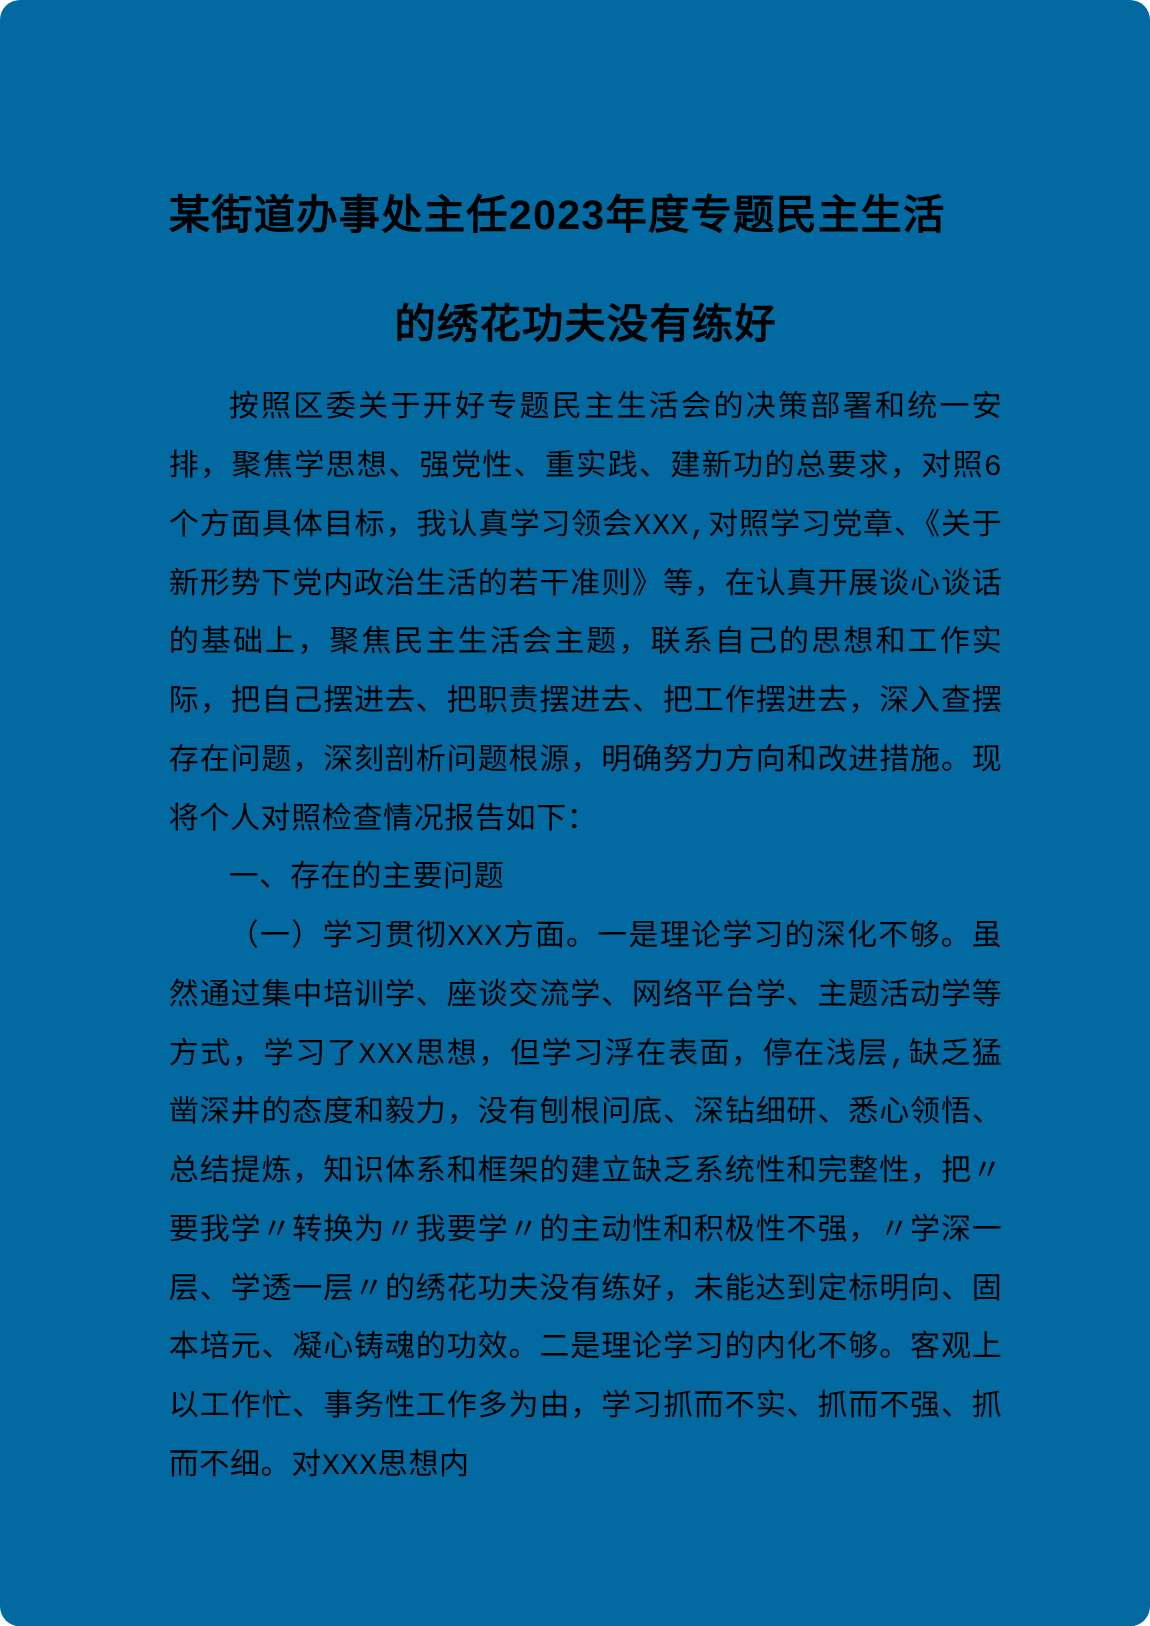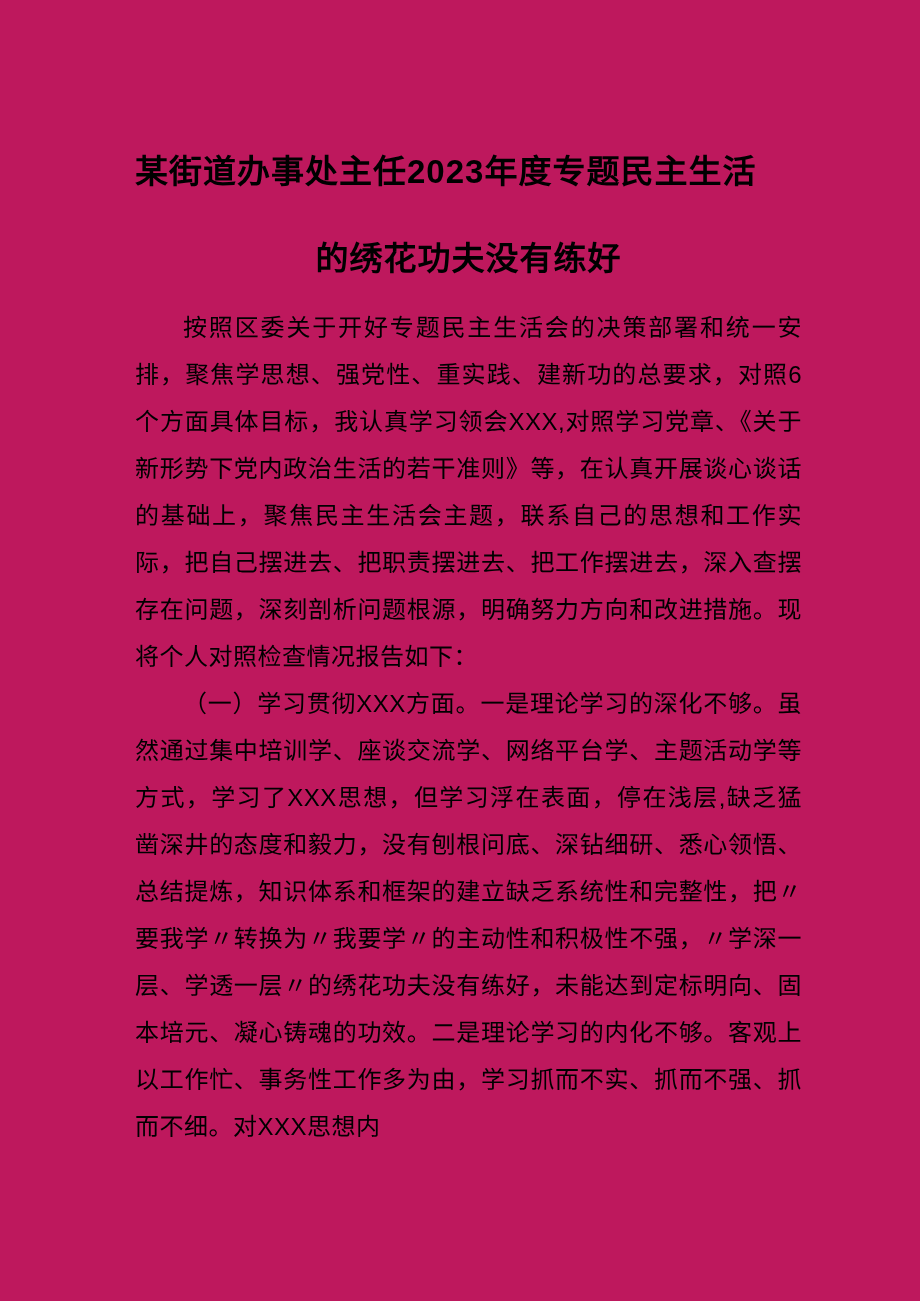--- a/index.html
+++ b/index.html
@@ -5,23 +5,24 @@
 <style>
   html, body {
     margin: 0;
     padding: 0;
     background: #ffffff;
   }
   .page {
     position: relative;
     width: 920px;
     height: 1301px;
-    background: #be185d;
+    background: #0369a1;
     overflow: hidden;
     box-sizing: border-box;
+    border-radius: 16px;
   }
   .content {
     position: absolute;
     left: 135px;
     top: 128px;
     width: 667px;
     color: #000000;
   }
   .doc-title {
     font-family: "Liberation Sans", "DejaVu Sans", sans-serif;
@@ -33,21 +34,21 @@
   }
   .doc-title .line1 {
     text-align: left;
     white-space: nowrap;
   }
   .doc-title .line2 {
     text-align: center;
   }
   .doc-body {
     margin-top: 2px;
-    font-family: Liberation Sans, sans-serif;
+    font-family: Liberation Mono, monospace;
     font-size: 24px;
     line-height: 47px;
     text-align: justify;
     text-justify: inter-character;
     letter-spacing: 0.5px;
     color: #000000;
   }
   .doc-body p {
     margin: 0;
     padding: 0;
@@ -60,17 +61,18 @@
 <div class="page">
   <div class="content">
 
     <div class="doc-title">
       <div class="line1">某街道办事处主任2023年度专题民主生活</div>
       <div class="line2">的绣花功夫没有练好</div>
     </div>
 
     <div class="doc-body">
       <p>按照区委关于开好专题民主生活会的决策部署和统一安排，聚焦学思想、强党性、重实践、建新功的总要求，对照6个方面具体目标，我认真学习领会XXX,对照学习党章、《关于新形势下党内政治生活的若干准则》等，在认真开展谈心谈话的基础上，聚焦民主生活会主题，联系自己的思想和工作实际，把自己摆进去、把职责摆进去、把工作摆进去，深入查摆存在问题，深刻剖析问题根源，明确努力方向和改进措施。现将个人对照检查情况报告如下：</p>
+      <p>一、存在的主要问题</p>
       <p>（一）学习贯彻XXX方面。一是理论学习的深化不够。虽然通过集中培训学、座谈交流学、网络平台学、主题活动学等方式，学习了XXX思想，但学习浮在表面，停在浅层,缺乏猛凿深井的态度和毅力，没有刨根问底、深钻细研、悉心领悟、总结提炼，知识体系和框架的建立缺乏系统性和完整性，把〃要我学〃转换为〃我要学〃的主动性和积极性不强，〃学深一层、学透一层〃的绣花功夫没有练好，未能达到定标明向、固本培元、凝心铸魂的功效。二是理论学习的内化不够。客观上以工作忙、事务性工作多为由，学习抓而不实、抓而不强、抓而不细。对XXX思想内</p>
     </div>
 
   </div>
 </div>
 
 </body></html>

